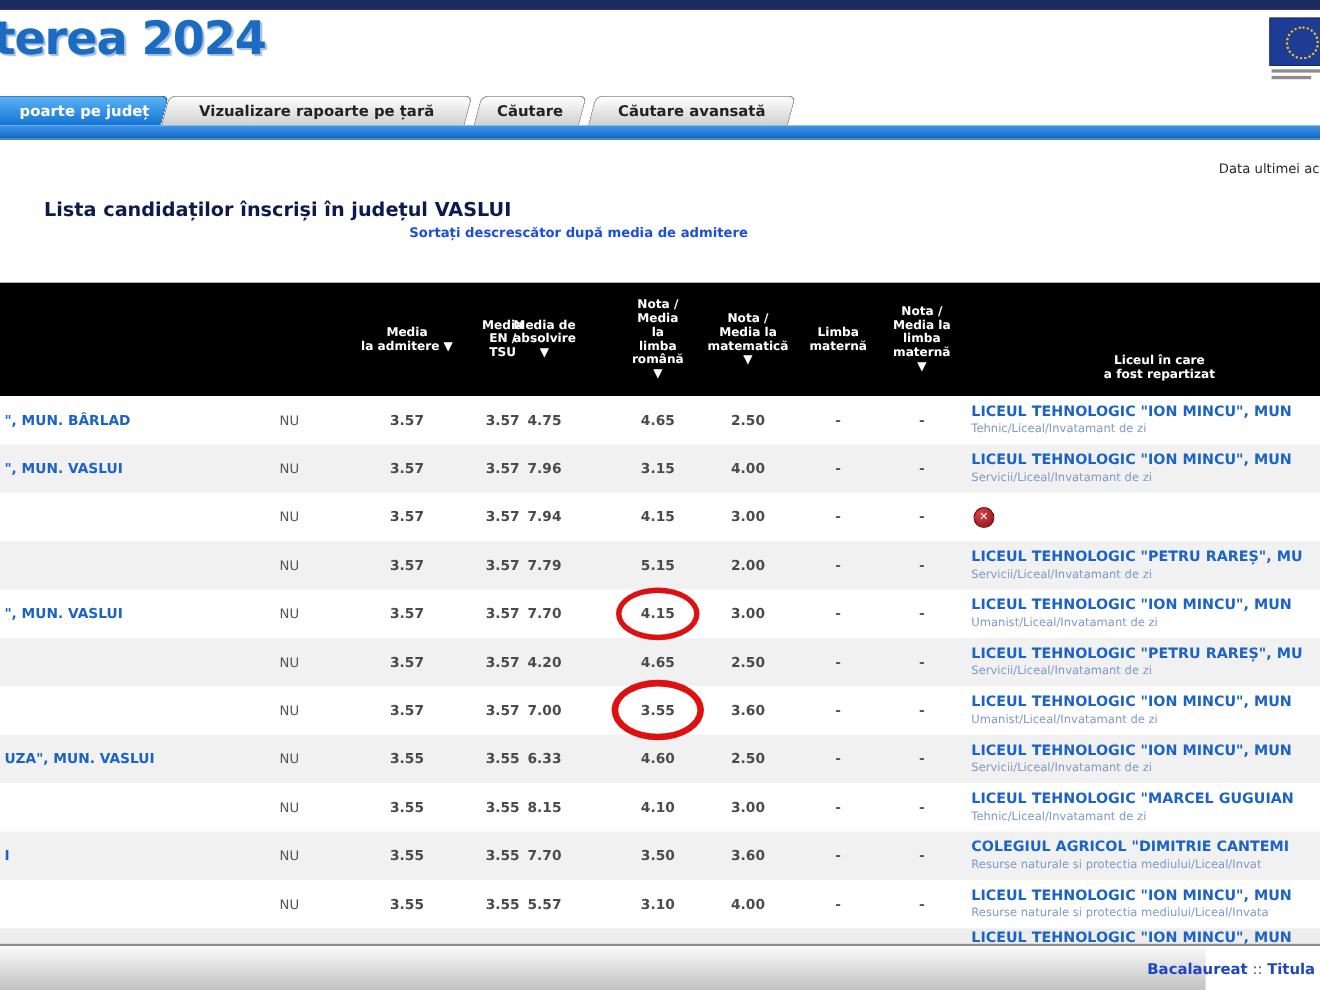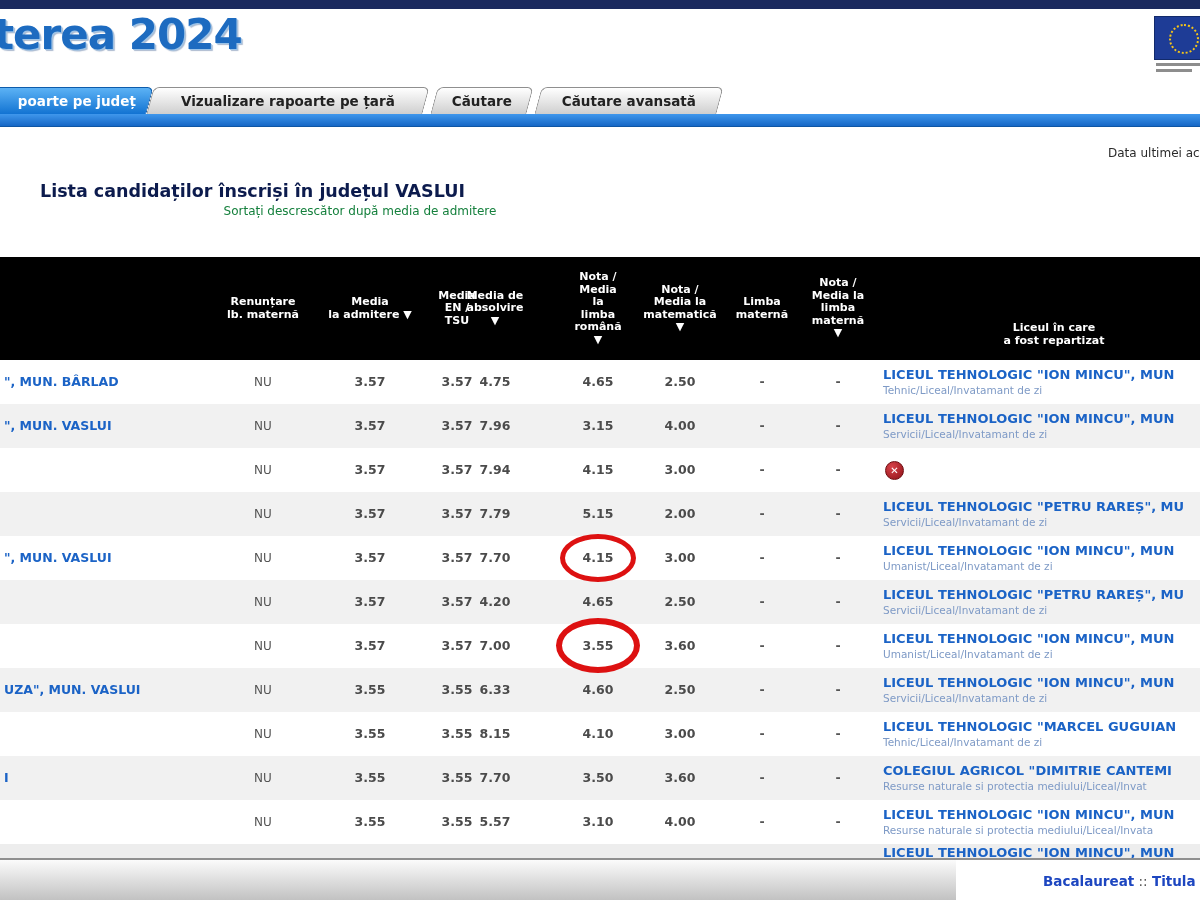--- a/index.html
+++ b/index.html
@@ -32,22 +32,22 @@
   .tab.t2{left:150px;width:276px;}
   .tab.t3{left:434px;width:96px;}
   .tab.t4{left:538px;width:182px;}
   .bluebar{position:absolute;left:0;top:114px;width:1200px;height:12px;
        background:linear-gradient(#3f97ec,#1667c6);border-bottom:1px solid #0f56a4;}
 
   .last-update{position:absolute;left:1108px;top:146px;font-size:12px;color:#2b2b2b;white-space:nowrap;}
 
   .pg-title{position:absolute;left:40px;top:181px;width:640px;
        font-size:17.5px;font-weight:bold;color:#0c1b4d;}
-  .pg-subtitle{position:absolute;left:40px;top:204px;width:640px;text-align:center;
-       font-size:12px;font-weight:normal;color:#15803d;}
+  .pg-subtitle{position:absolute;left:40px;top:204px;width:640px;text-align:right;
+       font-size:12px;font-weight:bold;color:#1d4ed8;}
 
   
   .thead{position:absolute;left:0;top:257px;width:1200px;height:103px;background:#000;}
   .th{position:absolute;top:0;height:103px;display:flex;align-items:center;justify-content:center;
       text-align:center;white-space:pre-line;color:#fff;font-size:11px;line-height:12.5px;font-weight:bold;}
   .th.sortable{cursor:pointer;}
 
   
   .c-origin{left:4px;width:212px;}
   .c-renuntare{left:216px;width:94px;}
@@ -81,21 +81,21 @@
 
   
   .circle{position:absolute;border-radius:50%;z-index:6;box-sizing:border-box;}
   .circle.c1{left:560px;top:534px;width:76px;height:48px;border:5px solid #dd1111;}
   .circle.c2{left:556px;top:618px;width:84px;height:55px;border:6px solid #dd1111;}
 
   
   .partial-row{position:absolute;left:0;top:844px;width:1200px;height:14px;background:#ededed;overflow:hidden;}
   .partial-liceu{position:absolute;left:883px;top:1px;font-size:13px;font-weight:bold;color:#1b63c6;white-space:nowrap;}
   .divider{position:absolute;left:0;top:858px;width:1200px;height:2px;background:#8f8f8f;}
-  .footer{position:absolute;left:0;top:860px;width:956px;height:40px;background:linear-gradient(#fbfbfb,#c2c2c2);}
+  .footer{position:absolute;left:0;top:860px;width:1052px;height:40px;background:linear-gradient(#fbfbfb,#c2c2c2);padding-left:44px;}
   .footer-links{position:absolute;left:1043px;top:13px;font-size:13.5px;font-weight:bold;white-space:nowrap;}
   .flink{color:#1d46c0;cursor:pointer;}
   .fsep{color:#555;font-weight:normal;}
 </style>
 </head>
 <body>
 
 <div class="page">
 
   <div class="topbar"></div>
@@ -123,22 +123,20 @@
     </div>
   </div>
   <div class="bluebar"></div>
 
   <div class="last-update">Data ultimei ac</div>
 
   <div class="pg-title">Lista candidaților înscriși în județul VASLUI</div>
   <div class="pg-subtitle">Sortați descrescător după media de admitere</div>
 
   <div class="thead">
-    <div class="th c-renuntare">Renunțare
-lb. maternă</div>
     <div class="th c-adm sortable">Media
 la admitere ▼</div>
     <div class="th c-en">Media
 EN /
 TSU</div>
     <div class="th c-abs sortable">Media de
 absolvire
 ▼</div>
     <div class="th c-rom sortable">Nota /
 Media

